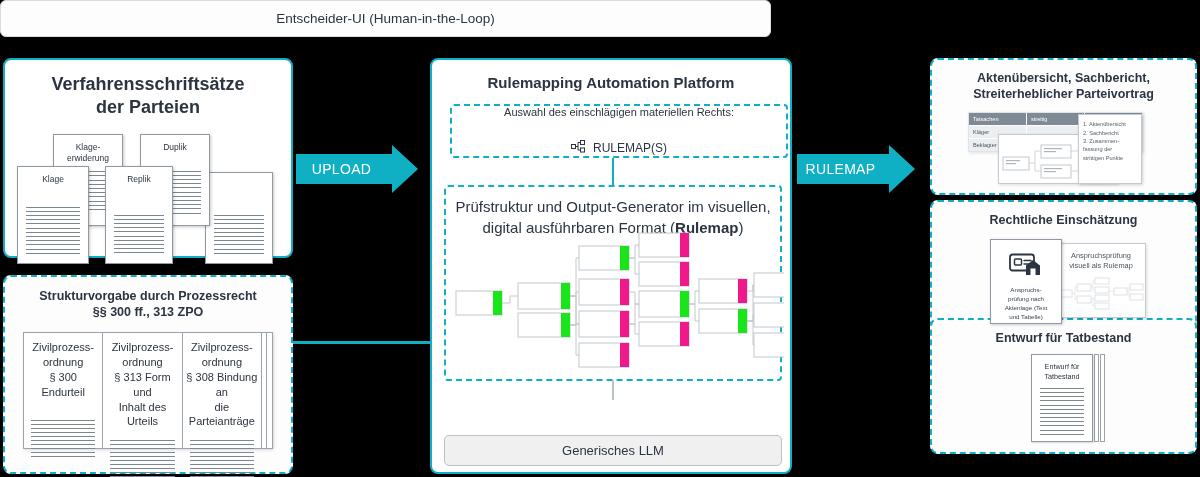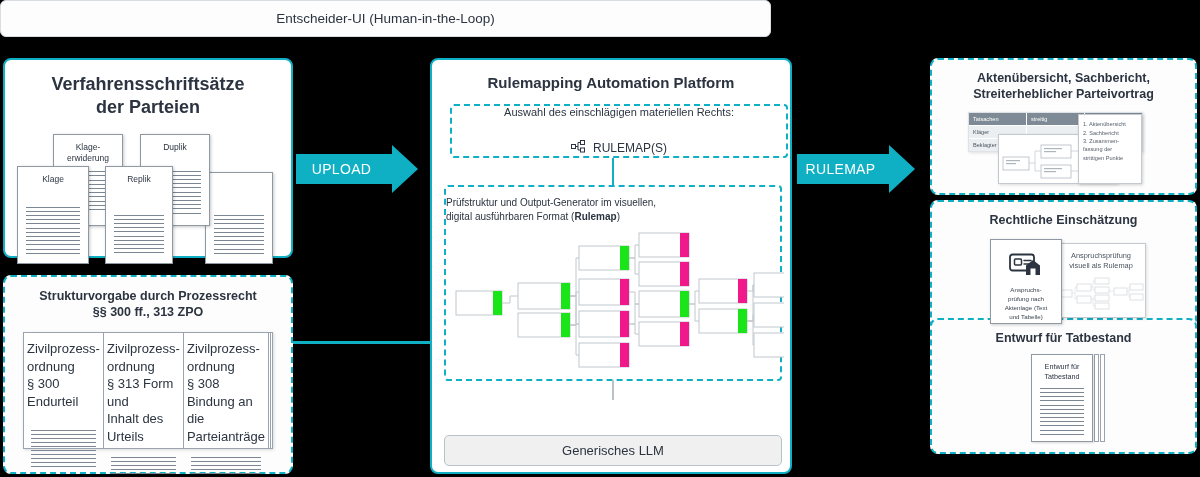--- a/index.html
+++ b/index.html
@@ -63,21 +63,21 @@
 
   .book {
     position: relative; width: 250px; height: 117px;
     margin: 12px auto 0 auto;
     background: #fff; border: 1px solid #9aa4ae;
     box-shadow: 1px 1px 3px rgba(0,0,0,.15);
     display: flex;
   }
   .book .pg { flex: 1 1 0; border-right: 1px solid #9aa4ae; padding: 0 3px; }
   .book .pg:last-child { border-right: none; }
-  .book .pg .pt { font-size: 13px; line-height: 1.35; color: #2b3440; padding-top: 7px; }
+  .book .pg .pt { text-align: center; font-size: 11px; line-height: 1.35; color: #2b3440; padding-top: 7px; }
   .book .pg .lines { margin: 6px 4px 0 4px; }
   .book .pg .lines i { display: block; height: 1px; background: #7c8794; margin-bottom: 3px; }
   .book .edge { width: 5px; border-right: 1px solid #9aa4ae; }
   .book .edge.last { border-right: none; }
 
   
   .arrow { position: absolute; display: flex; align-items: center; }
   .arrow .body {
     background: #0FAFC4; height: 30px;
     display: flex; align-items: center; justify-content: center;
@@ -115,21 +115,21 @@
     font-size: 12px; color: #2b3440;
   }
 
   #vconn1 { position: absolute; left: 180px; top: 98px; width: 2px; height: 27px; background: #0FAFC4; }
   #vconn2 { position: absolute; left: 180px; top: 320px; width: 2px; height: 20px; background: #b9c1c9; }
 
   #rulemap-canvas {
     position: absolute; left: 12px; top: 125px; width: 338px; height: 196px;
     border: 2px dashed #0FAFC4; border-radius: 4px; background: #fff;
   }
-  #rulemap-canvas .cap { text-align: left; padding-top: 9px; font-size: 10px; line-height: 1.4; color: #2b3440; }
+  #rulemap-canvas .cap { text-align: center; padding-top: 9px; font-size: 15px; line-height: 1.4; color: #2b3440; }
   #rulemap-canvas .cap b { font-weight: 700; }
 
   #tree { position: absolute; left: 0; top: 44px; width: 338px; height: 148px; }
 
   .engine {
     position: absolute; left: 12px; width: 338px; height: 31px;
     border: 1px solid #b9c1c9; border-radius: 5px;
     display: flex; align-items: center; justify-content: center;
     font-size: 13px; color: #2b3440;
   }

